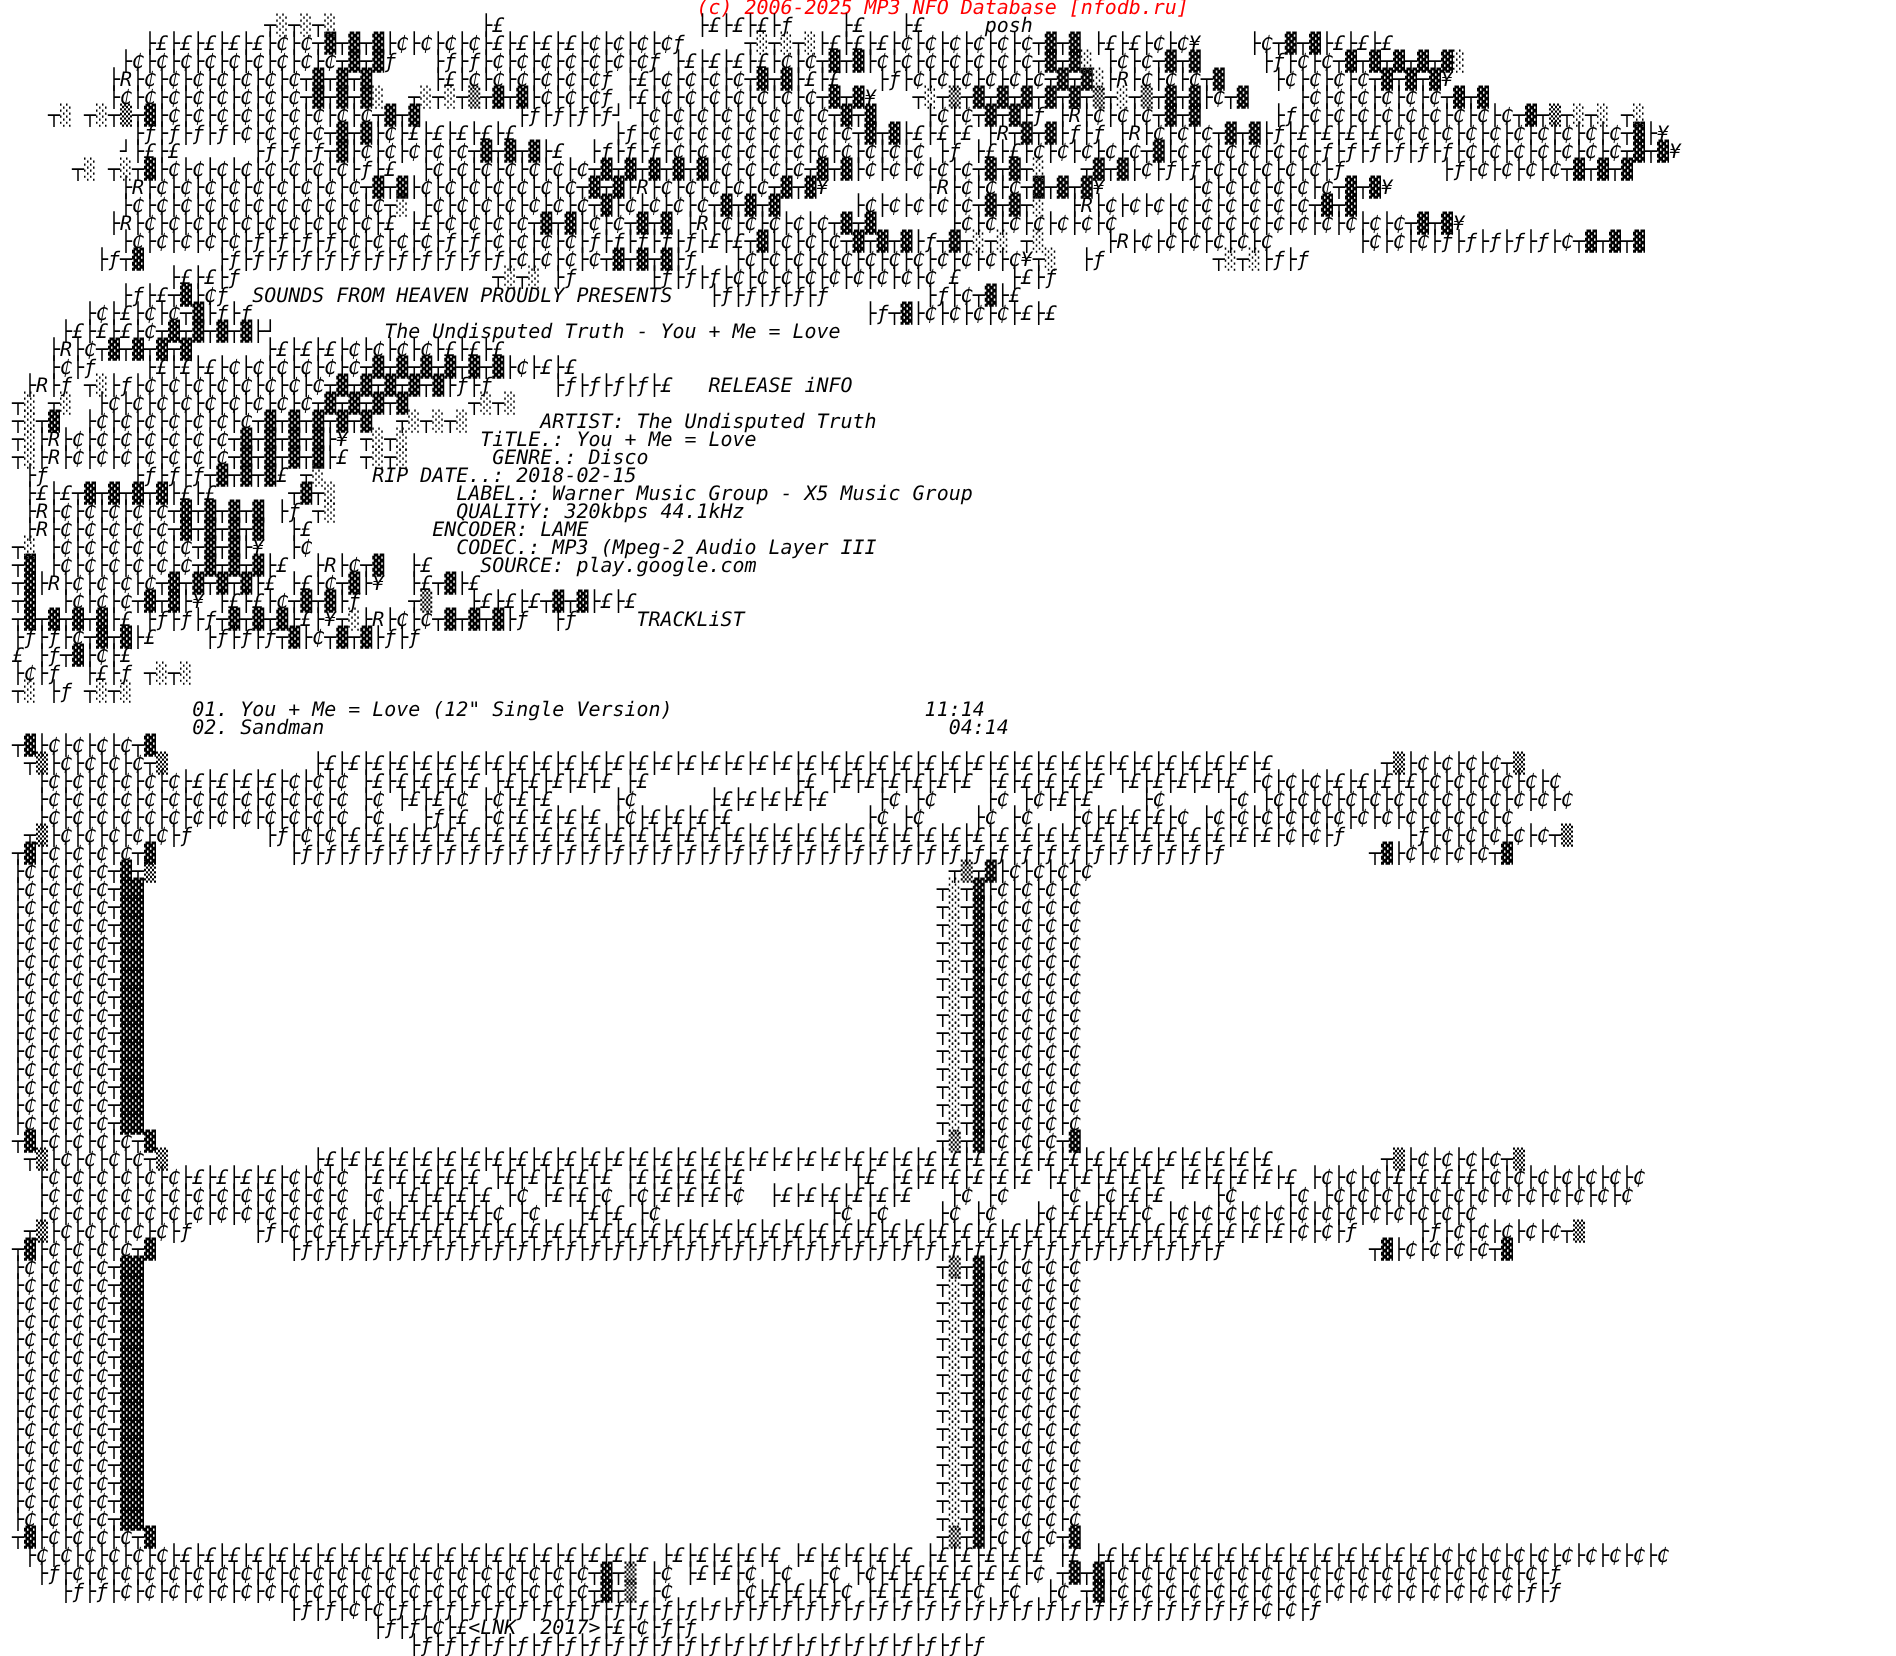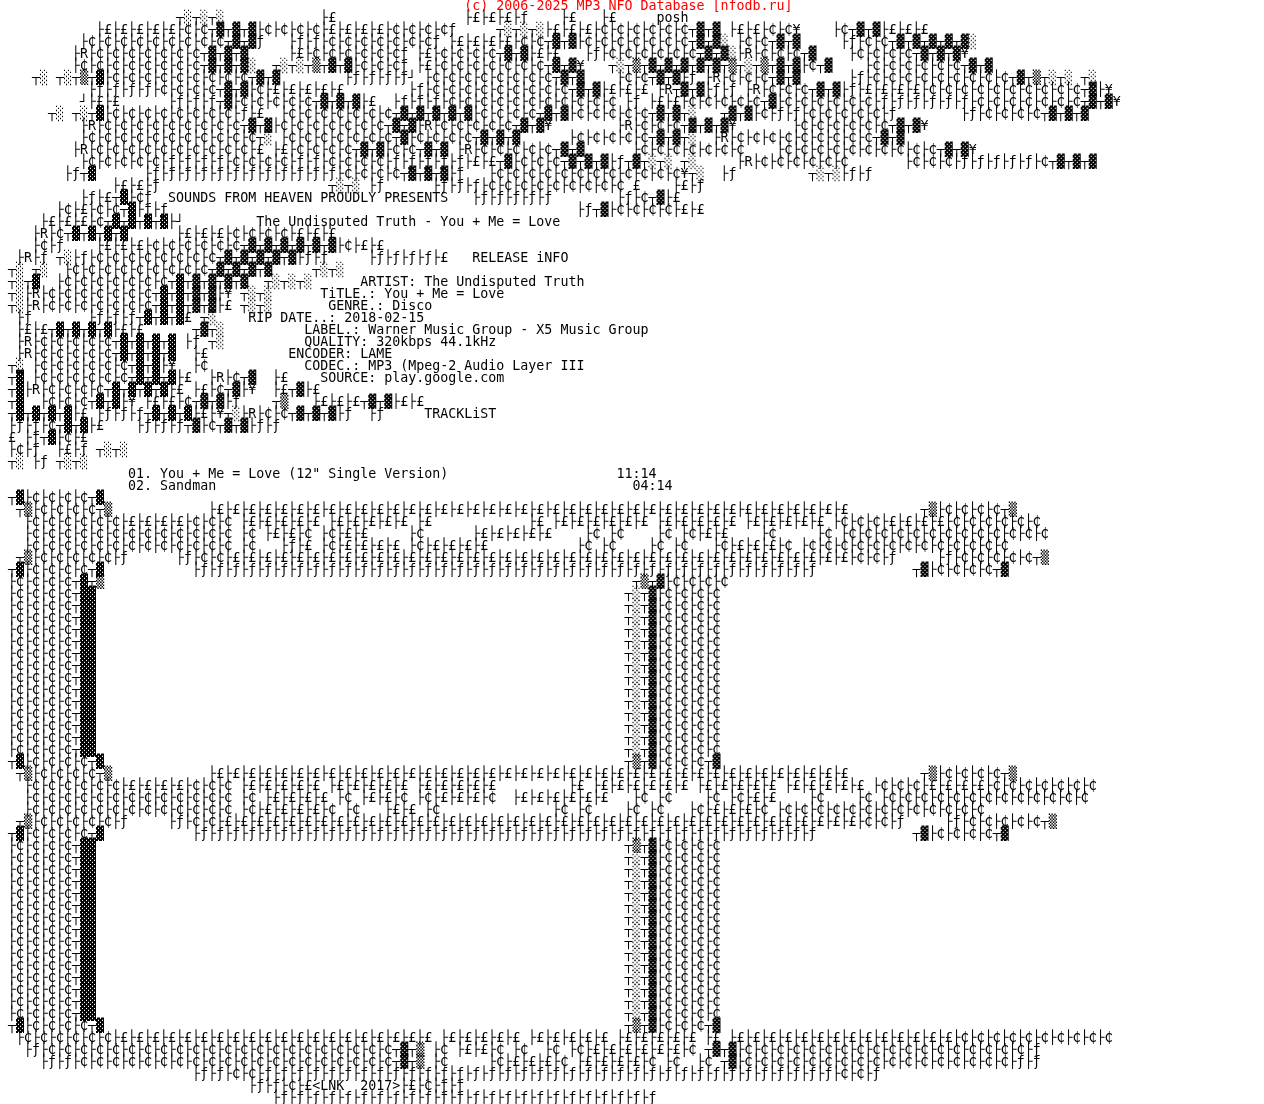--- a/index.html
+++ b/index.html
@@ -2,21 +2,21 @@
 <html><head>
 <meta charset="utf-8">
 <style>
   html, body { margin: 0; padding: 0; background: #ffffff; }
   body { width: 1264px; height: 1104px; overflow: hidden; position: relative; }
   .nfo {
     position: absolute; left: 0; top: 0;
     margin: 0; padding: 0;
     font-family: "DejaVu Sans Mono", "Liberation Mono", monospace;
     font-size: 13.3px; line-height: 12px;
-    color: #000000; white-space: pre; letter-spacing: 0;
+    color: #000000; white-space: pre; letter-spacing: 0; font-style: italic;
   }
   .nfo .line { display: block; height: 12px; }
   .copyright { color: #ff0000; }
 </style>
 </head>
 <body>
 
 <pre class="nfo" id="nfo"><span class="line">                                                          <span class="copyright" style="color: rgb(255, 0, 0);">(c) 2006-2025 MP3 NFO Database [nfodb.ru]</span></span><span class="line">                      ┬░┬░┬░            ├£                ├£├£├£├ƒ    ├£   ├£     posh</span><span class="line">            ├£├£├£├£├£├₵├₵┬▓┬▓┬▓├₵├₵├₵├₵├£├£├£├£├₵├₵├₵├₵ƒ     ┬░┬░┬░├£├£├£├₵├₵├₵├₵├₵├₵┬▓┬▓ ├£├£├₵├₵¥    ├₵┬▓┬▓├£├£├£</span><span class="line">          ├₵├₵├₵├₵├₵├₵├₵├₵├₵┬▓┬▓ƒ   ├ƒ├ƒ├₵├₵├₵├₵├₵├₵├₵ƒ ├£├£├£├£├₵├₵┬▓┬▓├₵├₵├₵├₵├₵├₵├₵┬▓┬▓░ ├₵├₵┬▓┬▓     ├ƒ├₵├₵┬▓┬▓┬▓┬▓┬▓░</span><span class="line">         ├R├₵├₵├₵├₵├₵├₵├₵┬▓┬▓┬▓     ├£├₵├₵├₵├₵├₵├₵ƒ ├£├₵├₵├₵├₵┬▓┬▓├£├£   ├ƒ├₵├₵├₵├₵├₵├₵┬▓┬▓░├R├₵├₵├₵┬▓    ├₵├₵├₵├₵┬▓┬▓┬▓¥</span><span class="line">         ├₵├₵├₵├₵├₵├₵├₵├₵┬▓┬▓┬▓░  ┬░┬░┬▒┬▓┬▓├₵├₵├₵ƒ ├£├₵├₵├₵├₵├₵├₵├₵┬▓┬▓¥   ┬░┬▒┬▓┬▓┬▓┬▓┬▓┬▒┬░┬▒┬▓┬▓├₵┬▓    ├₵├₵├₵├₵├₵├₵┬▓┬▓</span><span class="line">    ┬░ ┬░┬▒┬▓├₵├₵├₵├₵├₵├₵├₵├₵├₵┬▓┬▓        ├ƒ├ƒ├ƒ├ƒ┘ ├₵├₵├₵├₵├₵├₵├₵├₵┬▓┬▓    ├₵├₵┬▓┬▓├ƒ ├R├₵├₵├₵┬▓┬▓      ├ƒ├₵├₵├₵├₵├₵├₵├₵├₵├₵┬▓┬▒┬░┬░ ┬░</span><span class="line">           ├ƒ├ƒ├ƒ├ƒ├₵├₵├₵├₵┬▓┬▓├₵├£├£├£├£├£        ├ƒ├₵├₵├₵├₵├₵├₵├₵├₵├₵┬▓┬▓├£├£├£ ├R┬▓┬▓├ƒ├ƒ ├R├₵├₵├₵┬▓┬▓├ƒ├£├£├£├£├₵├₵├₵├₵├₵├₵├₵├₵├₵├₵┬▓├¥</span><span class="line">          ┘├£├£      ├ƒ├ƒ├ƒ┬▓├₵├₵├₵├₵├₵┬▓┬▓┬▓├£  ├ƒ├ƒ├ƒ├₵├₵├₵├₵├₵├₵├₵├₵├₵├₵├₵ ├ƒ ├£├£├₵├₵├₵├₵├₵┬▓├₵├₵├₵├₵├₵├₵├ƒ├ƒ├ƒ├ƒ├ƒ├ƒ├₵├₵├₵├₵├₵├₵├₵┬▓┬▓¥</span><span class="line">      ┬░ ┬░┬▓├₵├₵├₵├₵├₵├₵├₵├₵├ƒ├£  ├₵├₵├₵├₵├₵├₵├₵┬▓┬▓┬▓┬▓┬▓├₵├₵├₵├₵┬▓┬▓├₵├₵├₵├₵├₵┬▓┬▓┬░   ┬▓┬▓├₵├ƒ├ƒ├₵├₵├₵├₵├₵├ƒ        ├ƒ├₵├₵├₵├₵┬▓┬▓┬▓</span><span class="line">          ├R├₵├₵├₵├₵├₵├₵├₵├₵├₵┬▓┬▓├₵├₵├₵├₵├₵├₵├₵┬▓┬▓├R├₵├₵├₵├₵├₵┬▓┬▓¥        ├R├₵├₵├₵┬▓┬▓┬▓¥       ├₵├₵├₵├₵├₵├₵┬▓┬▓¥</span><span class="line">          ├₵├₵├₵├₵├₵├₵├₵├₵├₵├₵├₵┬░ ├₵├₵├₵├₵├₵├₵├₵┬▓├₵├₵├₵├₵┬▓┬▓┬▓      ├₵├₵├₵├₵├₵┬▓┬▓┬░  ├R├₵├₵├₵├₵├₵├₵├₵├₵├₵┬▓┬▓</span><span class="line">         ├R├₵├₵├₵├₵├₵├₵├₵├₵├₵├₵├£ ├£├₵├₵├₵├₵┬▓┬▓├₵├₵┬▓┬▓ ├R├₵├₵├₵├₵├₵┬▓┬▓      ├₵├₵├₵├₵├₵├₵├₵    ├₵├₵├₵├₵├₵├₵├₵├₵├₵├₵┬▓┬▓¥</span><span class="line">          ├₵├₵├₵├₵├₵├ƒ├ƒ├ƒ├ƒ├₵├₵├₵├₵├ƒ├ƒ├₵├₵├₵├₵├ƒ├ƒ├ƒ├ƒ├ƒ├£├£┬▓├₵├₵├₵┬▓┬▓┬▓├ƒ┬▓┬░┬░ ┬░     ├R├₵├₵├₵├₵├₵├₵       ├₵├₵├₵├ƒ├ƒ├ƒ├ƒ├ƒ├₵┬▓┬▓┬▓</span><span class="line">        ├ƒ┬▓      ├ƒ├ƒ├ƒ├ƒ├ƒ├ƒ├ƒ├ƒ├ƒ├ƒ├ƒ├ƒ├₵├₵├₵├₵┬▓┬▓┬▓├ƒ   ├₵├₵├₵├₵├₵├₵├₵├₵├₵├₵├₵├₵¥┬░  ├ƒ         ┬░┬░├ƒ├ƒ</span><span class="line">              ├£├£├ƒ                     ┬░┬░ ├ƒ      ├ƒ├ƒ├ƒ├₵├₵├₵├₵├₵├₵├₵├₵├₵ £    ├£├ƒ</span><span class="line">          ├ƒ├£┬▓├₵ƒ  SOUNDS FROM HEAVEN PROUDLY PRESENTS   ├ƒ├ƒ├ƒ├ƒ├ƒ        ├ƒ├₵┬▓├£</span><span class="line">       ├₵├£├₵├₵┬▓├ƒ├ƒ                                                   ├ƒ┬▓├₵├₵├₵├₵├£├£</span><span class="line">     ├£├£├£├₵┬▓┬▓┬▓┬▓├┘         The Undisputed Truth - You + Me = Love</span><span class="line">    ├R├₵┬▓┬▓┬▓┬▓      ├£├£├£├₵├₵├₵├₵├£├£├£</span><span class="line">    ├₵├ƒ    ├£├£├£├₵├₵├₵├₵├₵├₵┬▓┬▓┬▓┬▓┬▓┬▓├₵├£├£</span><span class="line">  ├R├ƒ ┬░├ƒ├₵├₵├₵├₵├₵├₵├₵├₵┬▓┬▓┬▓┬▓┬▓├ƒ├ƒ     ├ƒ├ƒ├ƒ├ƒ├£   RELEASE iNFO</span><span class="line"> ┬░ ┬░  ├₵├₵├₵├₵├₵├₵├₵├₵├₵┬▓┬▓┬▓┬▓     ┬░┬░</span><span class="line"> ┬░┬▓  ├₵├₵├₵├₵├₵├₵├₵┬▓┬▓┬▓┬▓┬▓  ┬░┬░┬░      ARTIST: The Undisputed Truth</span><span class="line"> ┬░├R├₵├₵├₵├₵├₵├₵├₵┬▓┬▓┬▓┬▓├¥ ┬░┬░      TiTLE.: You + Me = Love</span><span class="line"> ┬░├R├₵├₵├₵├₵├₵├₵├₵┬▓┬▓┬▓┬▓├£ ┬░┬░       GENRE.: Disco</span><span class="line">  ├ƒ       ├ƒ├ƒ├ƒ┬▓┬▓┬▓£ ┬░    RIP DATE..: 2018-02-15</span><span class="line">  ├£├£┬▓┬▓┬▓┬▓├£├£      ┬▓┬░          LABEL.: Warner Music Group - X5 Music Group</span><span class="line">  ├R├₵├₵├₵├₵├₵┬▓┬▓┬▓┬▓ ├ƒ ┬░          QUALITY: 320kbps 44.1kHz</span><span class="line">  ├R├₵├₵├₵├₵├₵┬▓┬▓┬▓┬▓  ├£          ENCODER: LAME</span><span class="line"> ┬░ ├₵├₵├₵├₵├₵├₵┬▓┬▓├¥  ├₵            CODEC.: MP3 (Mpeg-2 Audio Layer III</span><span class="line"> ┬▓ ├₵├₵├₵├₵├₵├₵┬▓┬▓┬▓├£  ├R├₵┬▓  ├£    SOURCE: play.google.com</span><span class="line"> ┬▓├R├₵├₵├₵├₵┬▓┬▓┬▓┬▓├£ ├£├₵┬▓├¥  ├£┬▓├£</span><span class="line"> ┬▓  ├₵├₵├₵┬▓┬▓├¥ ├£├£├₵┬▓┬▓├ƒ    ┬▒   ├£├£├£┬▓┬▓├£├£</span><span class="line"> ┬▓┬▓┬▓┬▓├£ ├ƒ├ƒ├ƒ┬▓┬▓┬▓├£├¥┬░├R├₵├₵┬▓┬▓┬▓├ƒ  ├ƒ     TRACKLiST</span><span class="line"> ├ƒ├ƒ├₵┬▓┬▓├£    ├ƒ├ƒ├ƒ┬▓├₵┬▓┬▓├ƒ├ƒ</span><span class="line"> £ ├ƒ┬▓├₵├£</span><span class="line"> ├₵├ƒ  ├£├ƒ ┬░┬░</span><span class="line"> ┬░ ├ƒ ┬░┬░</span><span class="line">                01. You + Me = Love (12" Single Version)                     11:14</span><span class="line">                02. Sandman                                                    04:14</span><span class="line"> ┬▓├₵├₵├₵├₵┬▓</span><span class="line">  ┬▒├₵├₵├₵├₵┬▒            ├£├£├£├£├£├£├£├£├£├£├£├£├£├£├£├£├£├£├£├£├£├£├£├£├£├£├£├£├£├£├£├£├£├£├£├£├£├£├£├£         ┬▒├₵├₵├₵├₵┬▒</span><span class="line">   ├₵├₵├₵├₵├₵├₵├£├£├£├£├₵├₵├₵ ├£├£├£├£├£ ├£├£├£├£├£ ├£            ├£ ├£├£├£├£├£├£ ├£├£├£├£├£ ├£├£├£├£├£ ├₵├₵├₵├£├£├£├£├₵├₵├₵├₵├₵├₵</span><span class="line">   ├₵├₵├₵├₵├₵├₵├₵├₵├₵├₵├₵├₵├₵ ├₵ ├£├£├₵ ├₵├£├£     ├₵      ├£├£├£├£├£    ├₵ ├₵    ├₵ ├₵├£├£    ├₵     ├₵ ├₵├₵├₵├₵├₵├₵├₵├₵├₵├₵├₵├₵├₵</span><span class="line">   ├₵├₵├₵├₵├₵├₵├₵├₵├₵├₵├₵├₵├₵ ├₵   ├ƒ├£ ├₵├£├£├£├£ ├₵├£├£├£├£           ├₵ ├₵    ├₵ ├₵   ├₵├£├£├£├₵ ├₵├₵├₵├₵├₵├₵├₵├₵├₵├₵├₵├₵├₵</span><span class="line">  ┬▒├₵├₵├₵├₵├₵├ƒ      ├ƒ├₵├₵├£├£├£├£├£├£├£├£├£├£├£├£├£├£├£├£├£├£├£├£├£├£├£├£├£├£├£├£├£├£├£├£├£├£├£├£├£├£├£├₵├₵├ƒ     ├ƒ├₵├₵├₵├₵├₵┬▒</span><span class="line"> ┬▓├₵├₵├₵├₵┬▓           ├ƒ├ƒ├ƒ├ƒ├ƒ├ƒ├ƒ├ƒ├ƒ├ƒ├ƒ├ƒ├ƒ├ƒ├ƒ├ƒ├ƒ├ƒ├ƒ├ƒ├ƒ├ƒ├ƒ├ƒ├ƒ├ƒ├ƒ├ƒ├ƒ├ƒ├ƒ├ƒ├ƒ├ƒ├ƒ├ƒ├ƒ├ƒ├ƒ            ┬▓├₵├₵├₵├₵┬▓</span><span class="line"> ├₵├₵├₵├₵┬▓┬▒                                                                  ┬▒┬▓├₵├₵├₵├₵</span><span class="line"> ├₵├₵├₵├₵┬▓▓                                                                  ┬░┬▓├₵├₵├₵├₵</span><span class="line"> ├₵├₵├₵├₵┬▓▓                                                                  ┬░┬▓├₵├₵├₵├₵</span><span class="line"> ├₵├₵├₵├₵┬▓▓                                                                  ┬░┬▓├₵├₵├₵├₵</span><span class="line"> ├₵├₵├₵├₵┬▓▓                                                                  ┬░┬▓├₵├₵├₵├₵</span><span class="line"> ├₵├₵├₵├₵┬▓▓                                                                  ┬░┬▓├₵├₵├₵├₵</span><span class="line"> ├₵├₵├₵├₵┬▓▓                                                                  ┬░┬▓├₵├₵├₵├₵</span><span class="line"> ├₵├₵├₵├₵┬▓▓                                                                  ┬░┬▓├₵├₵├₵├₵</span><span class="line"> ├₵├₵├₵├₵┬▓▓                                                                  ┬░┬▓├₵├₵├₵├₵</span><span class="line"> ├₵├₵├₵├₵┬▓▓                                                                  ┬░┬▓├₵├₵├₵├₵</span><span class="line"> ├₵├₵├₵├₵┬▓▓                                                                  ┬░┬▓├₵├₵├₵├₵</span><span class="line"> ├₵├₵├₵├₵┬▓▓                                                                  ┬░┬▓├₵├₵├₵├₵</span><span class="line"> ├₵├₵├₵├₵┬▓▓                                                                  ┬░┬▓├₵├₵├₵├₵</span><span class="line"> ├₵├₵├₵├₵┬▓▓                                                                  ┬░┬▓├₵├₵├₵├₵</span><span class="line"> ├₵├₵├₵├₵┬▓▓                                                                  ┬░┬▓├₵├₵├₵├₵</span><span class="line"> ┬▓├₵├₵├₵├₵┬▓                                                                 ┬▒┬▓├₵├₵├₵┬▓</span><span class="line">  ┬▒├₵├₵├₵├₵┬▒            ├£├£├£├£├£├£├£├£├£├£├£├£├£├£├£├£├£├£├£├£├£├£├£├£├£├£├£├£├£├£├£├£├£├£├£├£├£├£├£├£         ┬▒├₵├₵├₵├₵┬▒</span><span class="line">   ├₵├₵├₵├₵├₵├₵├£├£├£├£├₵├₵├₵ ├£├£├£├£├£ ├£├£├£├£├£ ├£├£├£├£├£         ├£ ├£├£├£├£├£├£ ├£├£├£├£├£ ├£├£├£├£├£ ├₵├₵├₵├£├£├£├£├₵├₵├₵├₵├₵├₵├₵</span><span class="line">   ├₵├₵├₵├₵├₵├₵├₵├₵├₵├₵├₵├₵├₵ ├₵ ├£├£├£├£ ├₵ ├£├£├₵ ├₵├£├£├£├₵  ├£├£├£├£├£├£   ├₵ ├₵    ├₵ ├₵├£├£    ├₵    ├₵ ├₵├₵├₵├₵├₵├₵├₵├₵├₵├₵├₵├₵├₵</span><span class="line">   ├₵├₵├₵├₵├₵├₵├₵├₵├₵├₵├₵├₵├₵ ├₵├£├£├£├£├₵ ├₵   ├£├£ ├₵              ├₵ ├₵    ├₵ ├₵   ├₵├£├£├£├₵ ├₵├₵├₵├₵├₵├₵├₵├₵├₵├₵├₵├₵├₵</span><span class="line">  ┬▒├₵├₵├₵├₵├₵├ƒ     ├ƒ├₵├₵├£├£├£├£├£├£├£├£├£├£├£├£├£├£├£├£├£├£├£├£├£├£├£├£├£├£├£├£├£├£├£├£├£├£├£├£├£├£├£├£├₵├₵├ƒ     ├ƒ├₵├₵├₵├₵├₵┬▒</span><span class="line"> ┬▓├₵├₵├₵├₵┬▓           ├ƒ├ƒ├ƒ├ƒ├ƒ├ƒ├ƒ├ƒ├ƒ├ƒ├ƒ├ƒ├ƒ├ƒ├ƒ├ƒ├ƒ├ƒ├ƒ├ƒ├ƒ├ƒ├ƒ├ƒ├ƒ├ƒ├ƒ├ƒ├ƒ├ƒ├ƒ├ƒ├ƒ├ƒ├ƒ├ƒ├ƒ├ƒ├ƒ            ┬▓├₵├₵├₵├₵┬▓</span><span class="line"> ├₵├₵├₵├₵┬▓▓                                                                  ┬▒┬▓├₵├₵├₵├₵</span><span class="line"> ├₵├₵├₵├₵┬▓▓                                                                  ┬░┬▓├₵├₵├₵├₵</span><span class="line"> ├₵├₵├₵├₵┬▓▓                                                                  ┬░┬▓├₵├₵├₵├₵</span><span class="line"> ├₵├₵├₵├₵┬▓▓                                                                  ┬░┬▓├₵├₵├₵├₵</span><span class="line"> ├₵├₵├₵├₵┬▓▓                                                                  ┬░┬▓├₵├₵├₵├₵</span><span class="line"> ├₵├₵├₵├₵┬▓▓                                                                  ┬░┬▓├₵├₵├₵├₵</span><span class="line"> ├₵├₵├₵├₵┬▓▓                                                                  ┬░┬▓├₵├₵├₵├₵</span><span class="line"> ├₵├₵├₵├₵┬▓▓                                                                  ┬░┬▓├₵├₵├₵├₵</span><span class="line"> ├₵├₵├₵├₵┬▓▓                                                                  ┬░┬▓├₵├₵├₵├₵</span><span class="line"> ├₵├₵├₵├₵┬▓▓                                                                  ┬░┬▓├₵├₵├₵├₵</span><span class="line"> ├₵├₵├₵├₵┬▓▓                                                                  ┬░┬▓├₵├₵├₵├₵</span><span class="line"> ├₵├₵├₵├₵┬▓▓                                                                  ┬░┬▓├₵├₵├₵├₵</span><span class="line"> ├₵├₵├₵├₵┬▓▓                                                                  ┬░┬▓├₵├₵├₵├₵</span><span class="line"> ├₵├₵├₵├₵┬▓▓                                                                  ┬░┬▓├₵├₵├₵├₵</span><span class="line"> ├₵├₵├₵├₵┬▓▓                                                                  ┬░┬▓├₵├₵├₵├₵</span><span class="line"> ┬▓├₵├₵├₵├₵┬▓                                                                 ┬▒┬▓├₵├₵├₵┬▓</span><span class="line">  ├₵├₵├₵├₵├₵├₵├£├£├£├£├£├£├£├£├£├£├£├£├£├£├£├£├£├£├£├£ ├£├£├£├£├£ ├£├£├£├£├£ ├£├£├£├£├£ ├£ ├£├£├£├£├£├£├£├£├£├£├£├£├£├£├₵├₵├₵├₵├₵├₵├₵├₵├₵├₵</span><span class="line">   ├ƒ├₵├₵├₵├₵├₵├₵├₵├₵├₵├₵├₵├₵├₵├₵├₵├₵├₵├₵├₵├₵├₵├₵┬▓┬▒ ├₵ ├£├£├₵ ├₵  ├₵ ├₵├£├£├£├£├£├£├₵ ┬▓┬▓├₵├₵├₵├₵├₵├₵├₵├₵├₵├₵├₵├₵├₵├₵├₵├₵├₵├₵├ƒ</span><span class="line">     ├ƒ├ƒ├₵├₵├₵├₵├₵├₵├₵├₵├₵├₵├₵├₵├₵├₵├₵├₵├₵├₵├₵├₵┬▓┬▒ ├₵     ├₵├£├£├£├₵ ├£├£├£├£├₵ ├₵  ├₵ ┬▓├₵├₵├₵├₵├₵├₵├₵├₵├₵├₵├₵├₵├₵├₵├₵├₵├₵├ƒ├ƒ</span><span class="line">                        ├ƒ├ƒ├₵├₵├ƒ├ƒ├ƒ├ƒ├ƒ├ƒ├ƒ├ƒ├ƒ├ƒ├ƒ├ƒ├ƒ├ƒ├ƒ├ƒ├ƒ├ƒ├ƒ├ƒ├ƒ├ƒ├ƒ├ƒ├ƒ├ƒ├ƒ├ƒ├ƒ├ƒ├ƒ├ƒ├ƒ├ƒ├ƒ├ƒ├₵├₵├ƒ</span><span class="line">                               ├ƒ├ƒ├₵├£&lt;LNK  2017&gt;├£├₵├ƒ├ƒ</span><span class="line">                                  ├ƒ├ƒ├ƒ├ƒ├ƒ├ƒ├ƒ├ƒ├ƒ├ƒ├ƒ├ƒ├ƒ├ƒ├ƒ├ƒ├ƒ├ƒ├ƒ├ƒ├ƒ├ƒ├ƒ├ƒ</span></pre>
 
 </body></html>

